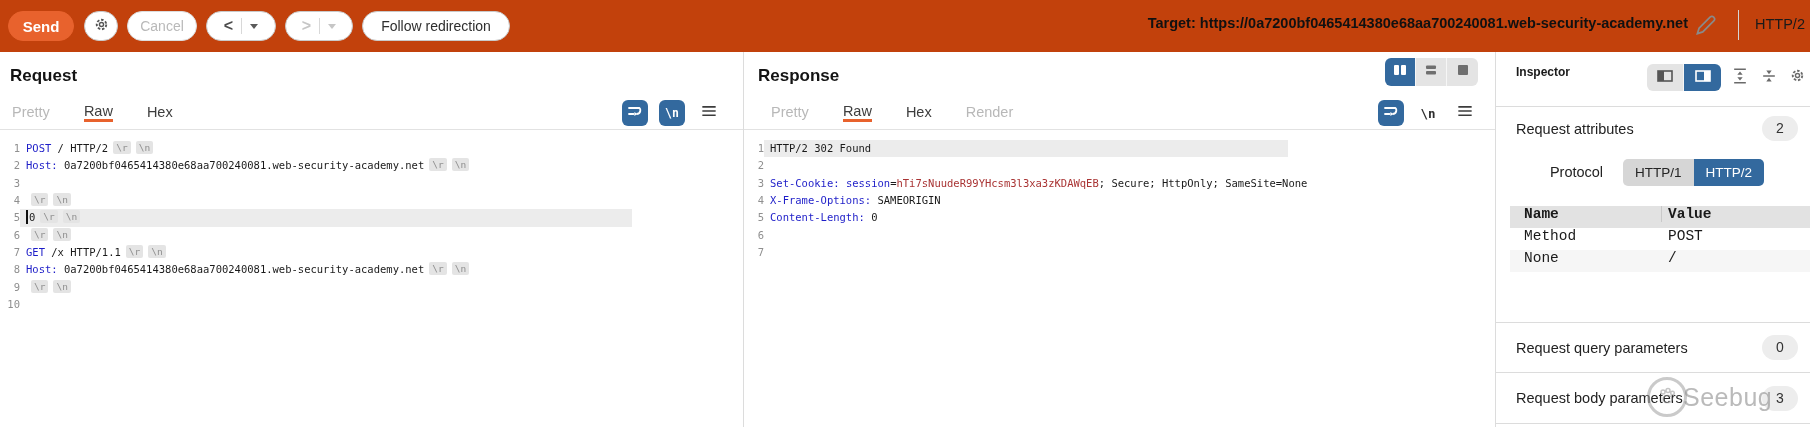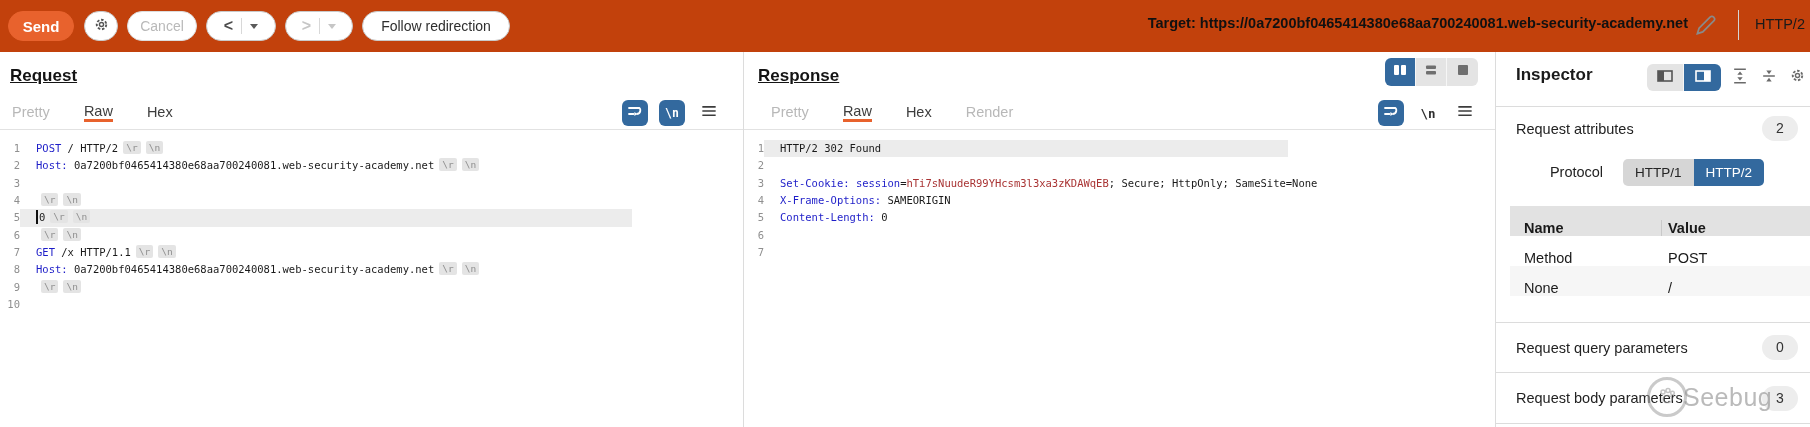--- a/index.html
+++ b/index.html
@@ -25,21 +25,21 @@
   .target-wrap{position:absolute;right:122px;top:15px;white-space:nowrap;font-size:14.5px;font-weight:bold;color:#111;}
   .pencil-btn{position:absolute;left:1693px;top:12px;width:26px;height:26px;cursor:pointer;}
   .toolbar-vsep{position:absolute;left:1738px;top:10px;width:1px;height:30px;background:#d5d5d5;}
   .toolbar-proto{position:absolute;left:1755px;top:16px;font-size:14.5px;color:#1a1a1a;white-space:nowrap;}
 
   
   .panel{position:absolute;top:52px;height:375px;background:#fff;}
   .panel-request{left:0;width:743px;}
   .panel-response{left:743px;width:752px;border-left:1px solid #dcdcdc;}
   .panel-inspector{left:1495px;width:315px;border-left:1px solid #dcdcdc;}
-  .panel-title{position:absolute;top:14px;left:10px;font-size:17px;font-weight:bold;color:#141414;text-decoration:underline;}
+  .panel-title{position:absolute;top:14px;left:10px;font-size:17px;font-weight:bold;color:#141414;}
   .panel-response .panel-title{left:14px;}
   .tabs-row{position:absolute;top:44px;left:12px;height:33px;display:flex;align-items:center;gap:34px;font-size:14.5px;}
   .panel-response .tabs-row{left:27px;}
   .tab{color:#3d3d3d;cursor:pointer;padding-bottom:2px;}
   .tab.dim{color:#b8b8b8;}
   .tab.sel{border-bottom:3px solid #e8622d;padding-bottom:0;}
   .editor-sep{position:absolute;top:77px;left:0;right:0;height:1px;background:#e2e2e2;}
   .editor-icons{position:absolute;top:48px;display:flex;align-items:center;gap:11px;}
   .panel-request .editor-icons{right:21px;}
   .panel-response .editor-icons{right:17px;}
@@ -55,43 +55,43 @@
   .layout-seg.on{background:#33699e;}
 
   
   .editor{position:absolute;top:78px;left:0;right:0;bottom:0;padding-top:10px;
     font-family:"DejaVu Sans Mono",monospace;font-size:10.5px;color:#1a1a1a;}
   .line{display:flex;height:17.33px;line-height:17.33px;position:relative;}
   .panel-request .line{width:632px;}
   .panel-response .line{width:544px;}
   .line.hl{background:linear-gradient(to right,transparent 20px,#ececec 20px);}
   .gutter{flex:none;width:20px;text-align:right;color:#8f8f8f;}
-  .code{margin-left:16px;white-space:pre;}
+  .code{margin-left:6px;white-space:pre;}
   .tk-kw,.tk-hdr{color:#1d1dc8;}
   .tk-pl{color:#1a1a1a;}
   .tk-val{color:#a93434;}
   .b{display:inline-block;background:#e4e4e4;color:#8f8f8f;border-radius:2px;padding:0 3px;
      margin-left:5px;font-size:9.5px;line-height:13px;vertical-align:1px;}
   .caret{display:inline-block;width:2px;height:14px;background:#111;vertical-align:-3px;margin-right:1px;}
 
   
-  .i-title{position:absolute;top:13px;left:20px;font-size:17px;font-weight:bold;}
+  .i-title{position:absolute;top:13px;left:20px;font-size:12px;font-weight:bold;}
   .i-icons{position:absolute;top:12px;right:3px;display:flex;align-items:center;gap:9px;}
   .dock-toggle{display:flex;border-radius:6px;overflow:hidden;}
   .dock-seg{width:37px;height:27px;background:#e4e4e4;display:flex;align-items:center;justify-content:center;cursor:pointer;border-right:1px solid #f6f6f6;}
   .dock-seg.on{background:#33699e;border-right:none;}
   .i-div{position:absolute;left:0;right:0;height:1px;background:#dcdcdc;}
   .i-row{position:absolute;left:0;right:0;display:flex;align-items:center;padding:0 12px 0 20px;font-size:14.5px;color:#222;justify-content:center;}
   .i-row .lbl{flex:1;}
   .pill{background:#ededed;border-radius:13px;min-width:36px;height:25px;line-height:25px;text-align:center;font-size:14px;color:#333;}
   .proto-seg{display:flex;margin-left:20px;border-radius:5px;overflow:hidden;cursor:pointer;}
   .proto-opt{height:27px;line-height:27px;padding:0 12px;font-size:13.5px;background:#d6d6d6;color:#242424;}
   .proto-opt.on{background:#33699e;color:#fff;}
   .i-table{position:absolute;top:154px;left:14px;right:0;font-size:14.5px;}
-  .i-trow{display:flex;height:30px;align-items:flex-end;}
+  .i-trow{display:flex;height:22px;align-items:flex-start;font-family:Liberation Mono, monospace;}
   .i-thead{background:#e2e2e2;font-weight:bold;}
   .i-trow .c1{width:151px;padding-left:14px;}
   .i-trow .c2{flex:1;padding-left:6px;border-left:1px solid transparent;}
   .i-thead .c2{border-left:1px solid #c9c9c9;}
   .i-trow.alt{background:#f6f6f6;}
 
   
   .watermark{position:absolute;left:1647px;top:377px;display:flex;align-items:center;z-index:40;pointer-events:none;}
   .wm-circle{width:40px;height:40px;border:3px solid rgba(150,150,150,.5);border-radius:50%;display:flex;align-items:center;justify-content:center;}
   .wm-text{font-size:25px;color:rgba(140,140,140,.6);letter-spacing:.5px;margin-left:-4px;}

